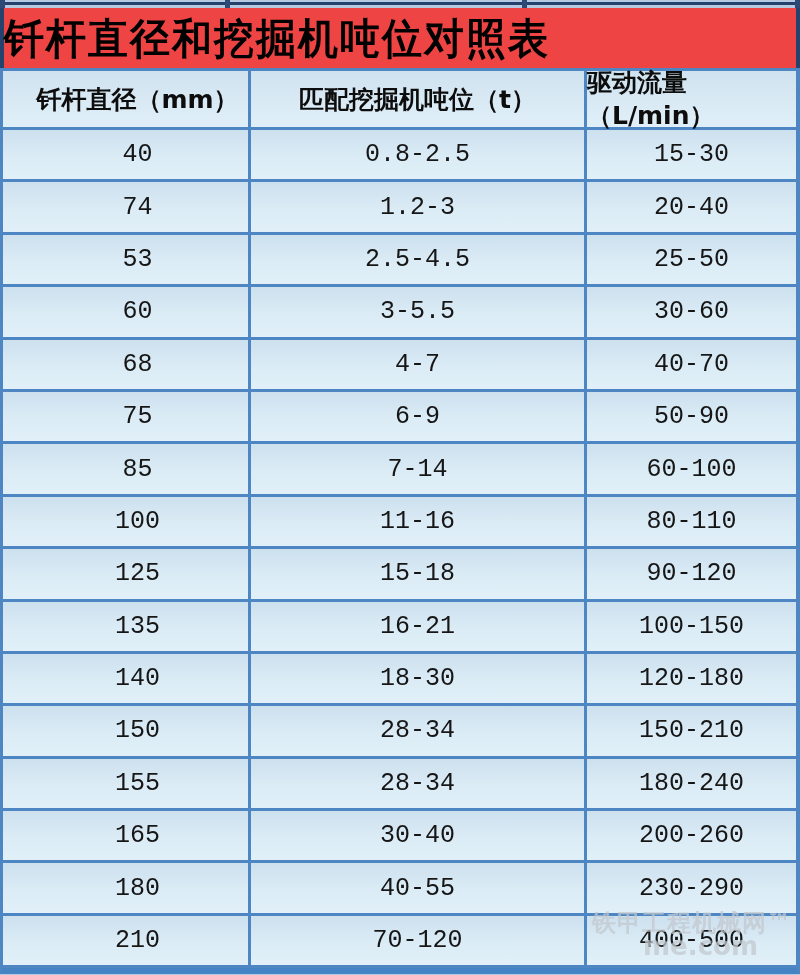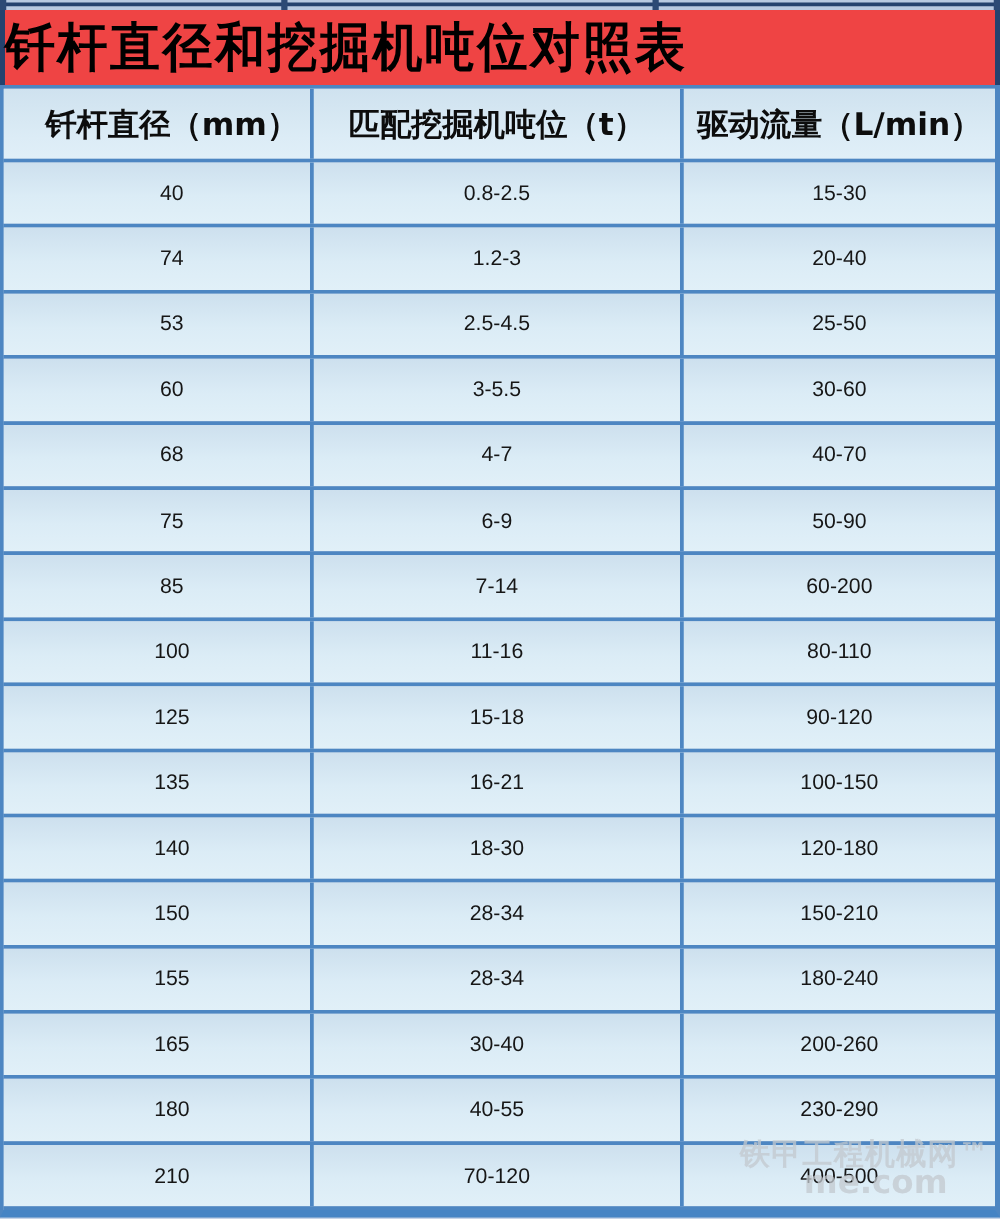--- a/index.html
+++ b/index.html
@@ -49,27 +49,27 @@
   .hrow {
     height: 59px;
     background: linear-gradient(180deg, #cfe2ef 0%, #dcecf6 70%, #e0eff8 100%);
     font-size: 25px;
     font-weight: 600;
     color: #0d0d0d;
   }
   .drow {
     height: 52.4px;
     background: linear-gradient(180deg, #cde0ee 0%, #dbecf6 55%, #e1f0f8 100%);
-    font-family: Liberation Sans, sans-serif;
-    font-size: 17px;
+    font-family: Liberation Mono, monospace;
+    font-size: 25px;
     color: #161616;
   }
   .cell { display: flex; align-items: center; justify-content: center; box-sizing: border-box; }
   .c1 { width: 224px; border-right: 3px solid #4d86c2; }
-  .c2 { width: 296px; border-right: 3px solid #4d86c2; }
+  .c2 { width: 336px; border-right: 3px solid #4d86c2; }
   .c3 { flex: 1; }
 
   .watermark {
     position: absolute;
     right: 8px;
     bottom: 16px;
     text-align: right;
     color: #c3c9cf;
     opacity: 0.75;
     pointer-events: none;
@@ -134,21 +134,21 @@
 
   <div class="drow">
     <div class="cell c1">75</div>
     <div class="cell c2">6-9</div>
     <div class="cell c3">50-90</div>
   </div>
 
   <div class="drow">
     <div class="cell c1">85</div>
     <div class="cell c2">7-14</div>
-    <div class="cell c3">60-200</div>
+    <div class="cell c3">60-100</div>
   </div>
 
   <div class="drow">
     <div class="cell c1">100</div>
     <div class="cell c2">11-16</div>
     <div class="cell c3">80-110</div>
   </div>
 
   <div class="drow">
     <div class="cell c1">125</div>

